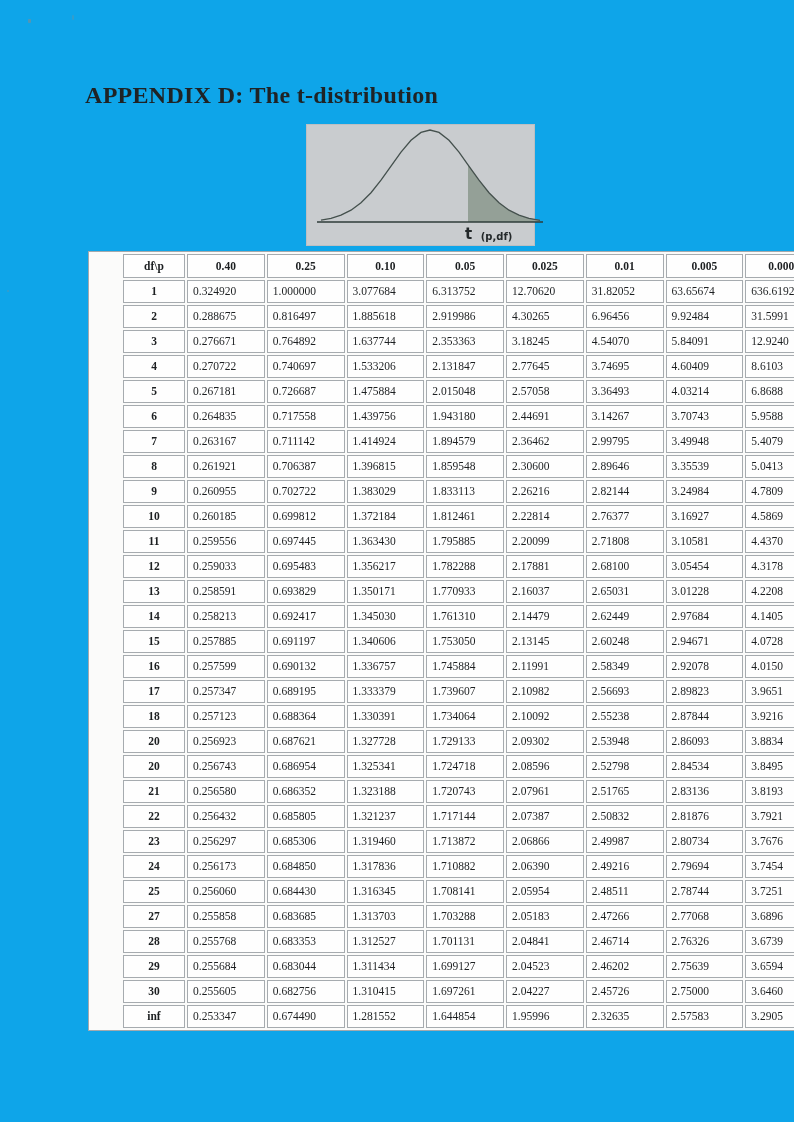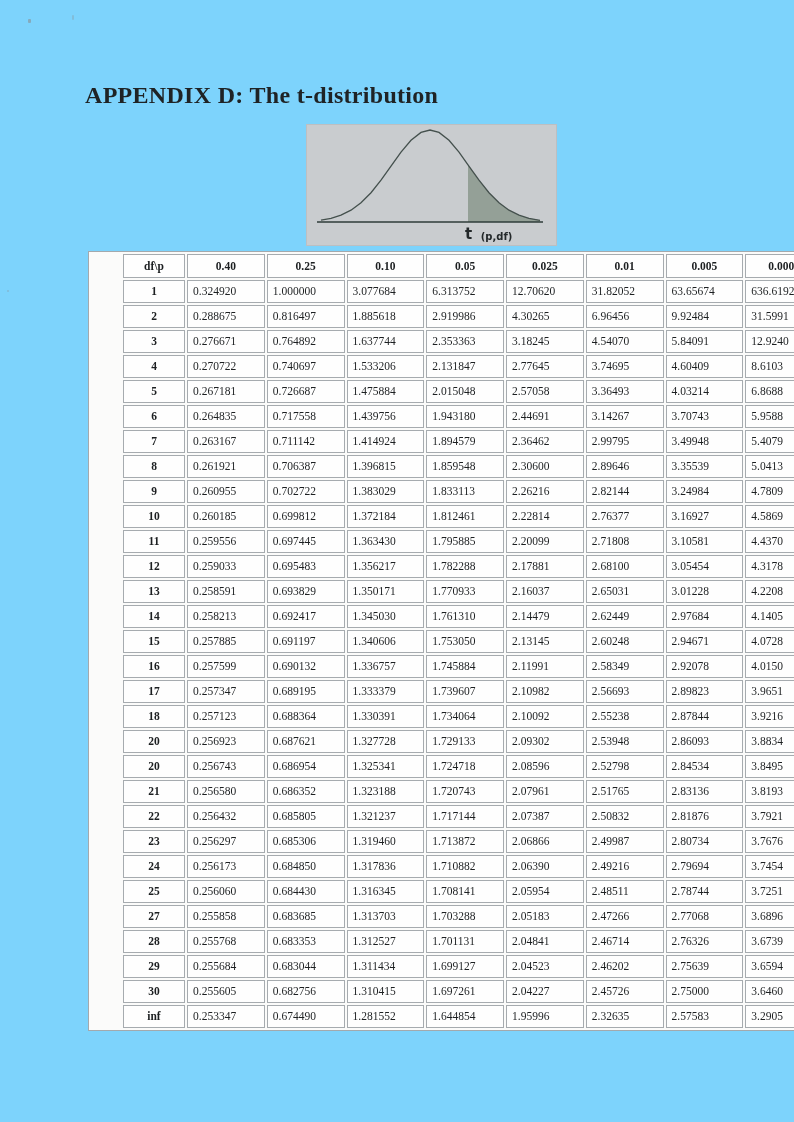--- a/index.html
+++ b/index.html
@@ -3,39 +3,39 @@
 <meta charset="utf-8">
 <style>
   html, body { margin: 0; padding: 0; }
   body {
     width: 794px; height: 1122px;
     background: #ffffff;
     font-family: "Liberation Serif", serif;
     position: relative;
     overflow: hidden;
   }
-  .page { position: absolute; inset: 0; background: #7dd3fc; }
+  .page { position: absolute; inset: 0; background: #0ea5e9; }
 
   .speck {
     position: absolute; background: #8a8a8a; opacity: .55;
     border-radius: 1px;
   }
   #speck1 { left: 28px; top: 19px; width: 3px; height: 4px; }
   #speck2 { left: 72px; top: 15px; width: 2px; height: 5px; opacity: .3; }
   #speck3 { left: 7px; top: 290px; width: 2px; height: 2px; opacity: .35; }
 
   .title {
     position: absolute; left: 85px; top: 82px;
     font-size: 24px; font-weight: bold; color: #1f2325;
     letter-spacing: .3px; white-space: nowrap;
   }
 
   .figure {
     position: absolute; left: 307px; top: 125px;
-    width: 249px; height: 120px;
+    width: 227px; height: 120px;
     background: #c9cccf;
     box-shadow: 0 0 0 1px #bcbfc2;
   }
   .figure svg { display: block; }
 
   .ttable-wrap { position: absolute; left: 88px; top: 251px; }
   table.ttable {
     border-collapse: separate;
     border-spacing: 2px;
     table-layout: fixed;

